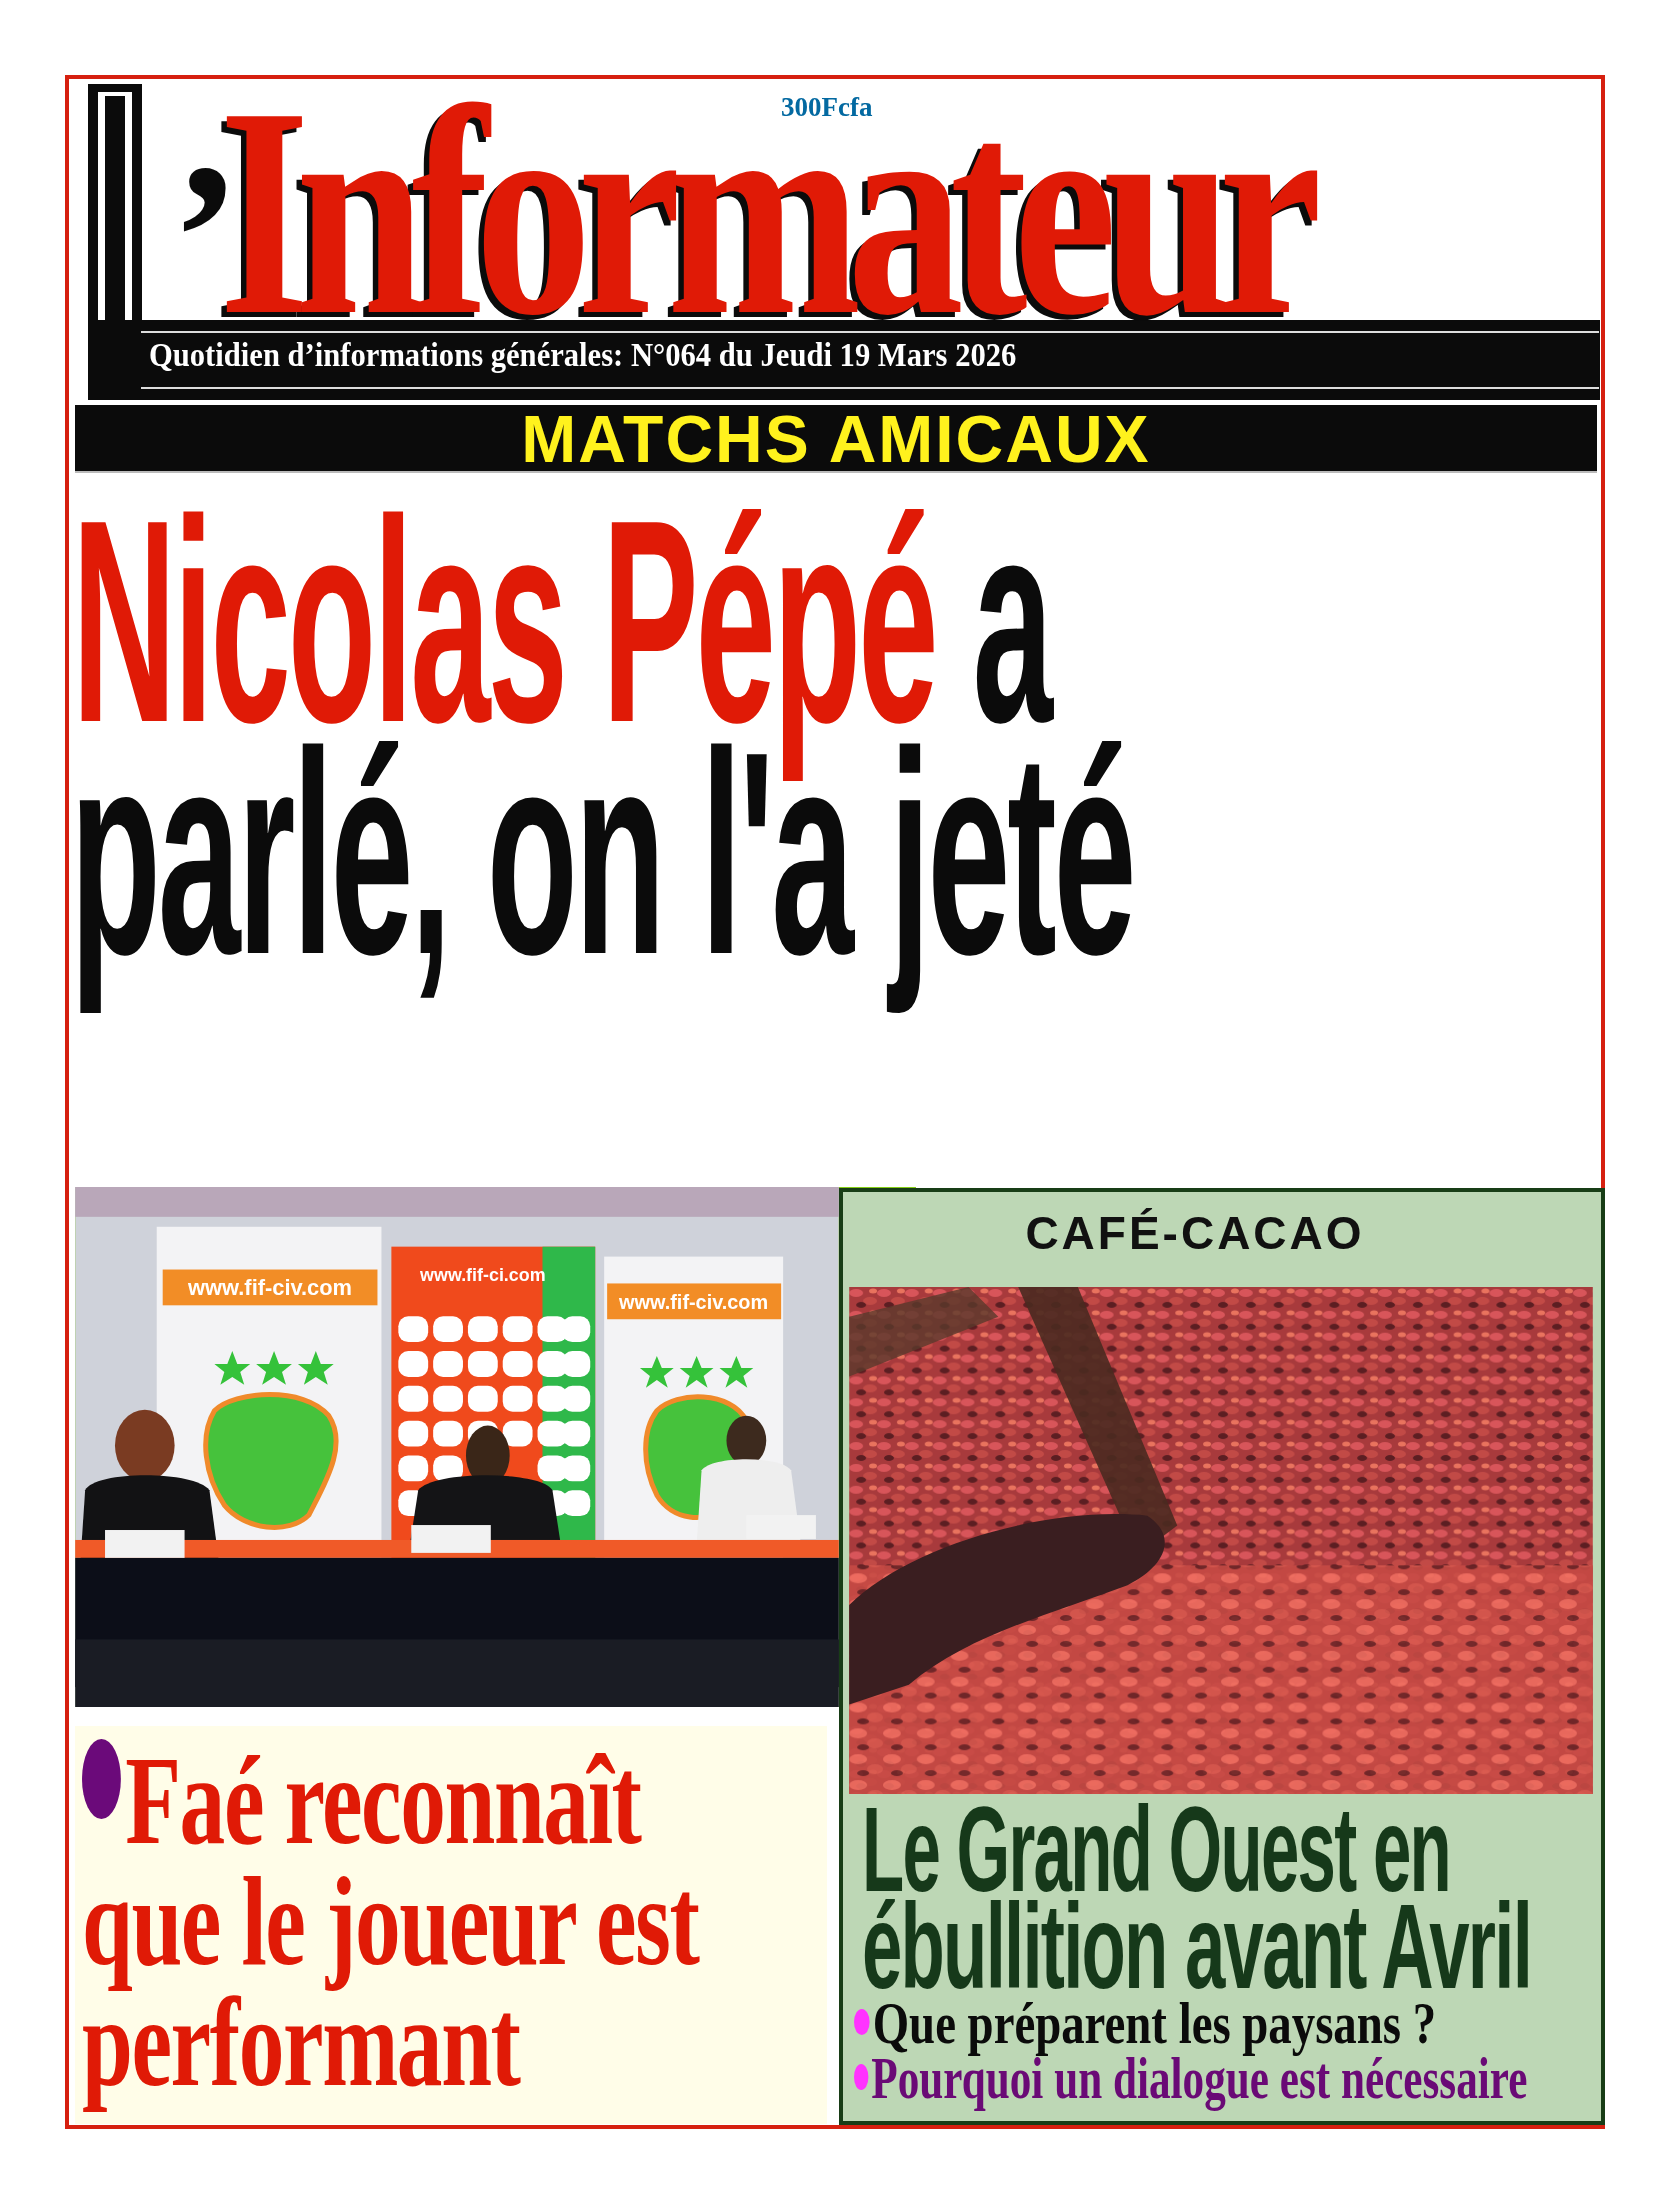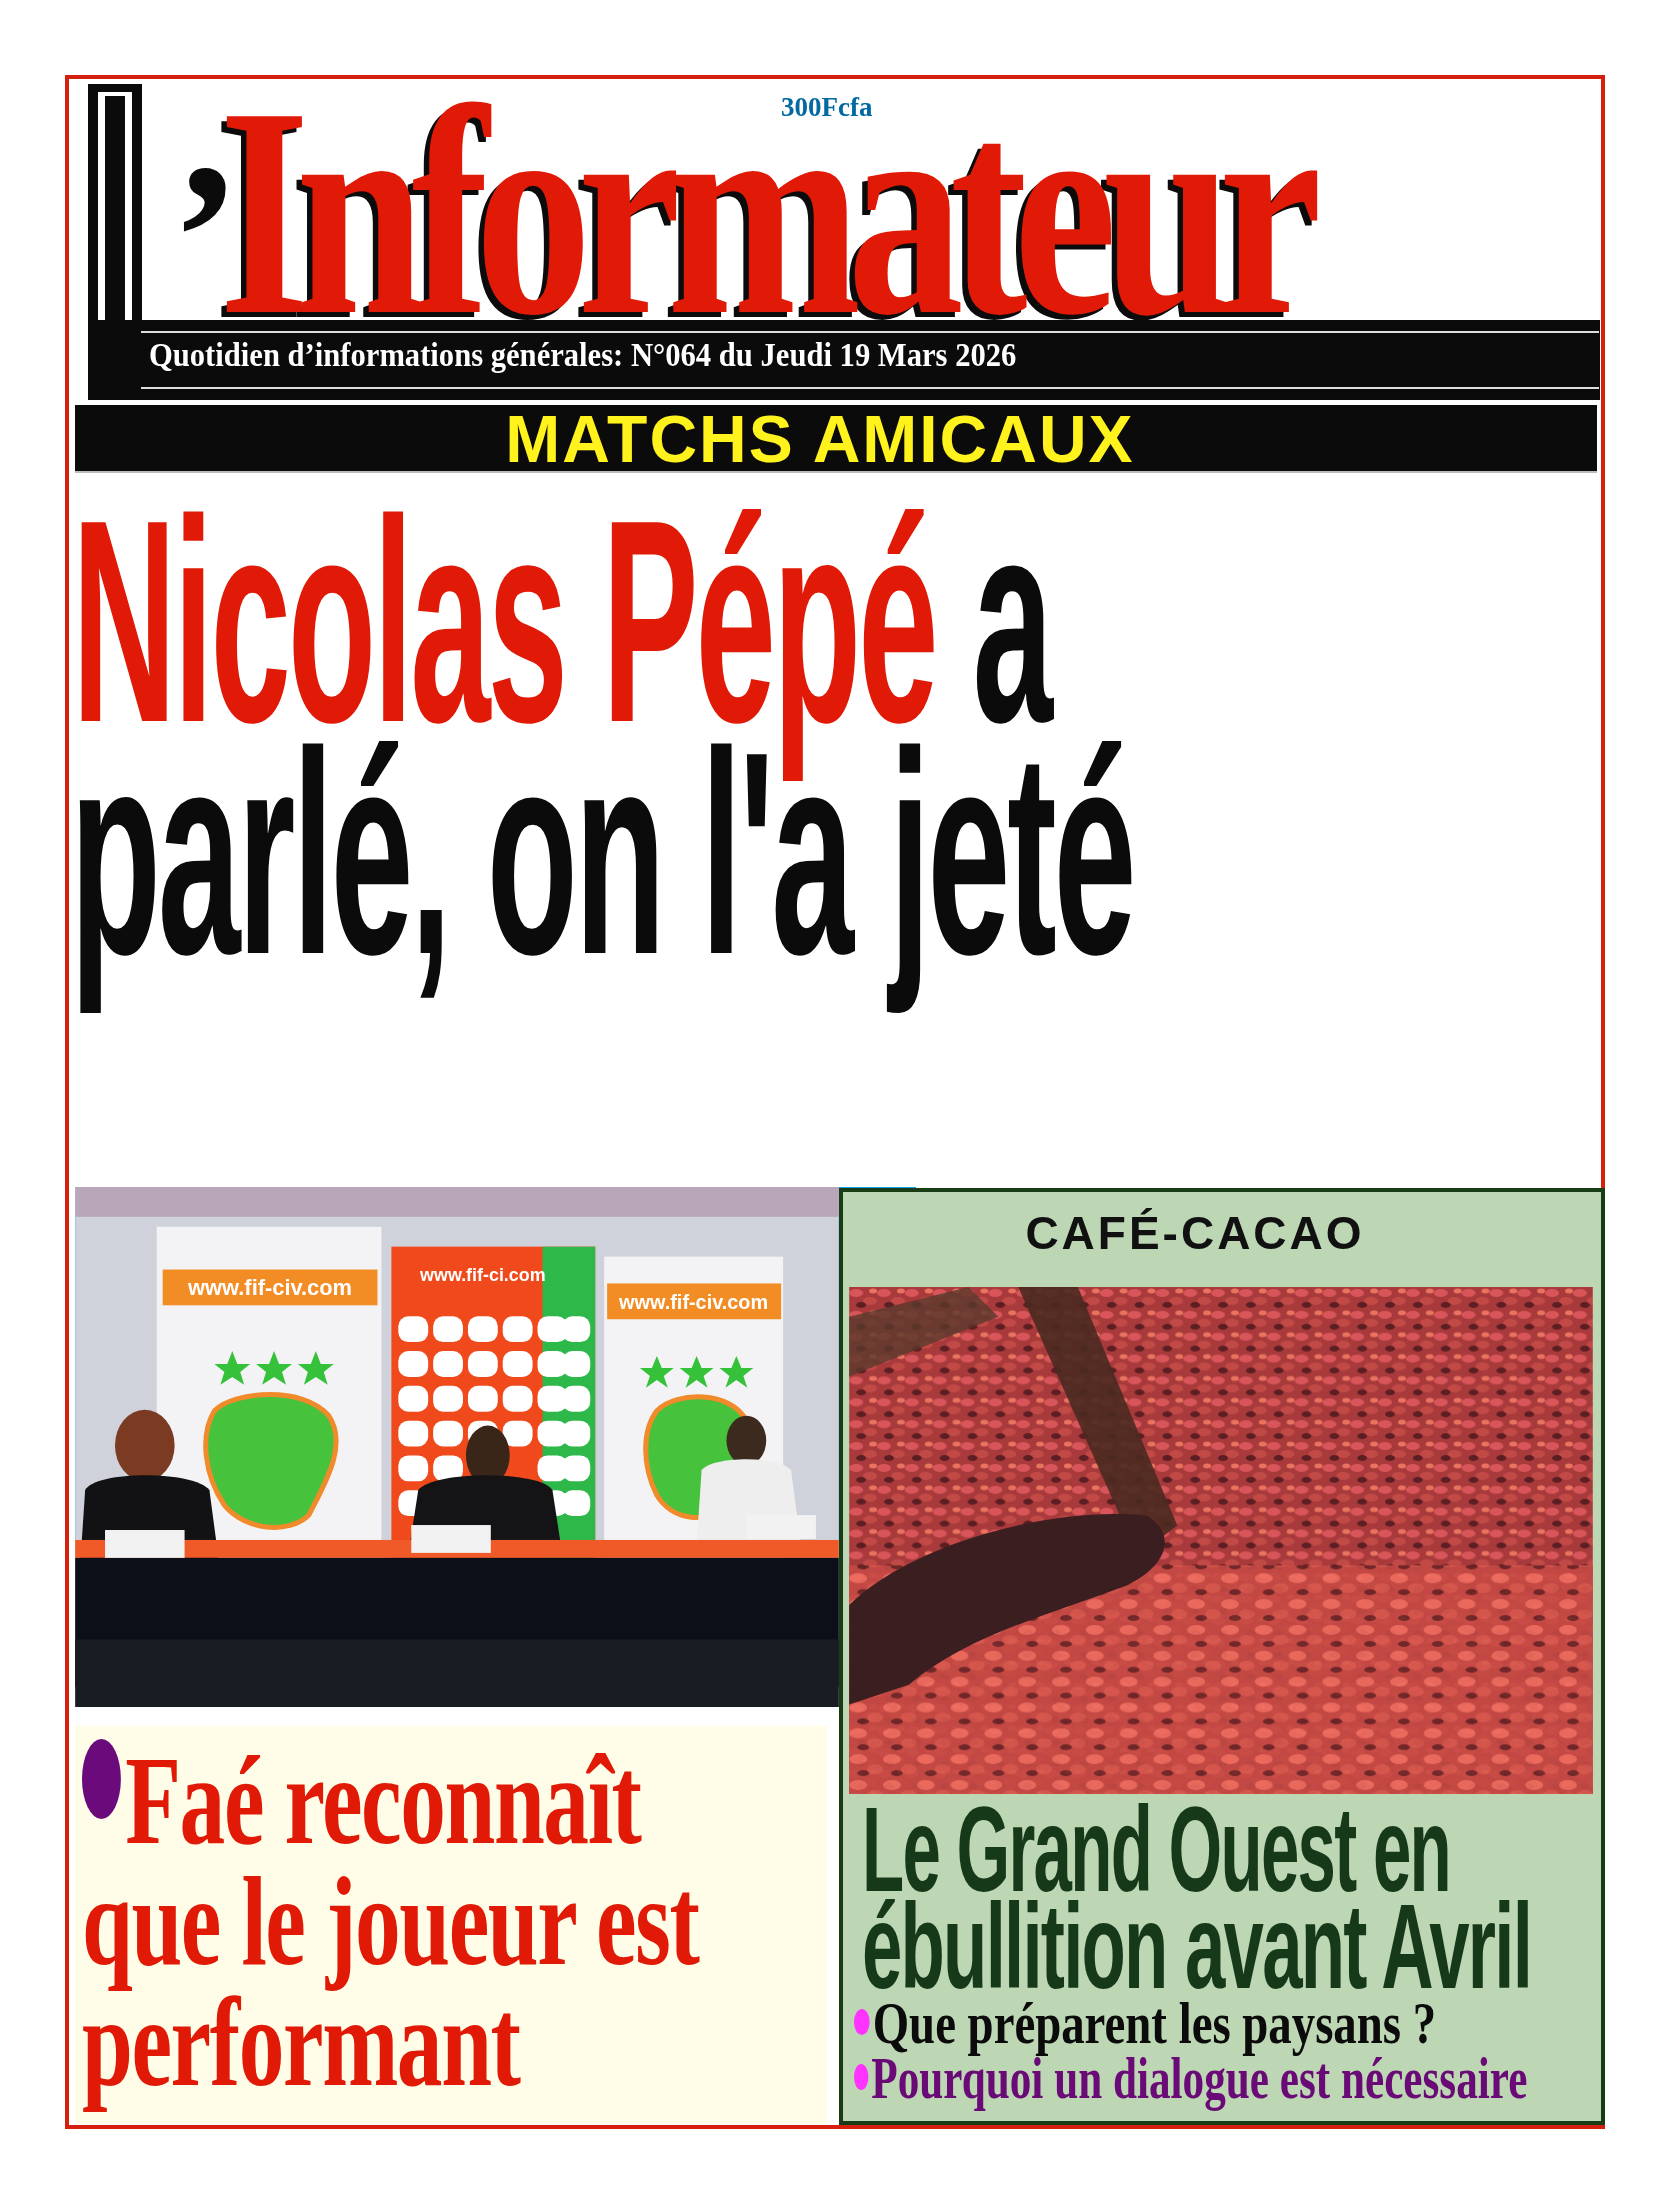--- a/index.html
+++ b/index.html
@@ -9,27 +9,27 @@
   .mast-bracket-outer { left:88px; top:84px; width:54px; height:316px; background:#0b0b0b; }
   .mast-bracket-inner { left:98px; top:92px; width:34px; height:299px; background:#fff; }
   .mast-bracket-core { left:105px; top:96px; width:20px; height:291px; background:#0b0b0b; }
   .mast-floor { left:88px; top:320px; width:1512px; height:80px; background:#0b0b0b; }
   .mast-apos { left:171px; top:133px; font-family:"Liberation Serif", serif; font-weight:bold; font-size:209px; line-height:1; color:#0b0b0b; }
   .mast-title { left:219px; top:62px; font-family:"Liberation Serif", serif; font-weight:bold; font-size:299px; line-height:1; color:#e01a06; letter-spacing:-18px; transform:scaleX(0.78); transform-origin:left top; text-shadow:-7px 5px 0 #0b0b0b; white-space:nowrap; }
   .mast-price { left:781px; top:92px; font-family:"Liberation Serif", serif; font-weight:bold; font-size:27px; color:#0369a1; }
   .tagline-bar { left:141px; top:331px; width:1458px; height:58px; background:#0b0b0b; border-top:2px solid #ddd; border-bottom:2px solid #ddd; box-sizing:border-box; }
   .tagline-text { left:149px; top:336px; font-family:"Liberation Serif", serif; font-weight:bold; font-size:34px; color:#fff; white-space:nowrap; transform:scaleX(0.9); transform-origin:left top; }
   .kicker-bar { left:75px; top:405px; width:1522px; height:68px; background:#0b0b0b; border-bottom:2px solid #bbb; box-sizing:border-box; }
-  .kicker-text { left:59px; top:405px; width:1522px; text-align:center; font-weight:bold; font-size:66px; line-height:68px; color:#fff21d; letter-spacing:2px; }
+  .kicker-text { left:75px; top:405px; width:1522px; text-align:center; font-weight:bold; font-size:66px; line-height:68px; color:#fff21d; letter-spacing:2px; }
   .headline { font-weight:bold; white-space:nowrap; line-height:1; transform-origin:left top; }
   .hl1 { left:72px; top:476px; font-size:289px; transform:scaleX(0.50); letter-spacing:-6px; }
   .hl2 { left:70px; top:708px; font-size:289px; transform:scaleX(0.515); letter-spacing:-6px; }
   .red { color:#e01a06; }
   .black { color:#0b0b0b; }
-  .photo-left { left:75px; top:1187px; width:841px; height:520px; overflow:hidden; background:#0ea5e9; }
+  .photo-left { left:75px; top:1187px; width:841px; height:520px; overflow:hidden; background:#84cc16; }
   .cafe-box { left:839px; top:1188px; width:766px; height:937px; background:#bdd7b5; border:4px solid #183d16; box-sizing:border-box; }
   .cafe-label { left:839px; top:1206px; width:712px; text-align:center; font-weight:bold; font-size:46px; color:#111; letter-spacing:3px; }
   .cacao-img { left:849px; top:1287px; width:744px; height:507px; overflow:hidden; }
   .cafe-head { left:862px; top:1789px; font-weight:bold; font-size:121px; line-height:1; color:#16391a; white-space:nowrap; transform-origin:left top; letter-spacing:-3px; }
   .ch1 { transform:scaleX(0.57); }
   .ch2 { top:1886px; transform:scaleX(0.60); }
   .bullet-line { left:854px; font-family:"Liberation Serif", serif; font-weight:bold; font-size:60px; line-height:1; white-space:nowrap; transform-origin:left top; }
   .bl1 { top:1993px; transform:scaleX(0.78); color:#0b0b0b; }
   .bl2 { top:2048px; transform:scaleX(0.72); color:#6a0a76; }
   .dot-pink { display:inline-block; width:20px; height:26px; border-radius:50%; background:#ff33ff; margin-right:4px; vertical-align:8px; }

